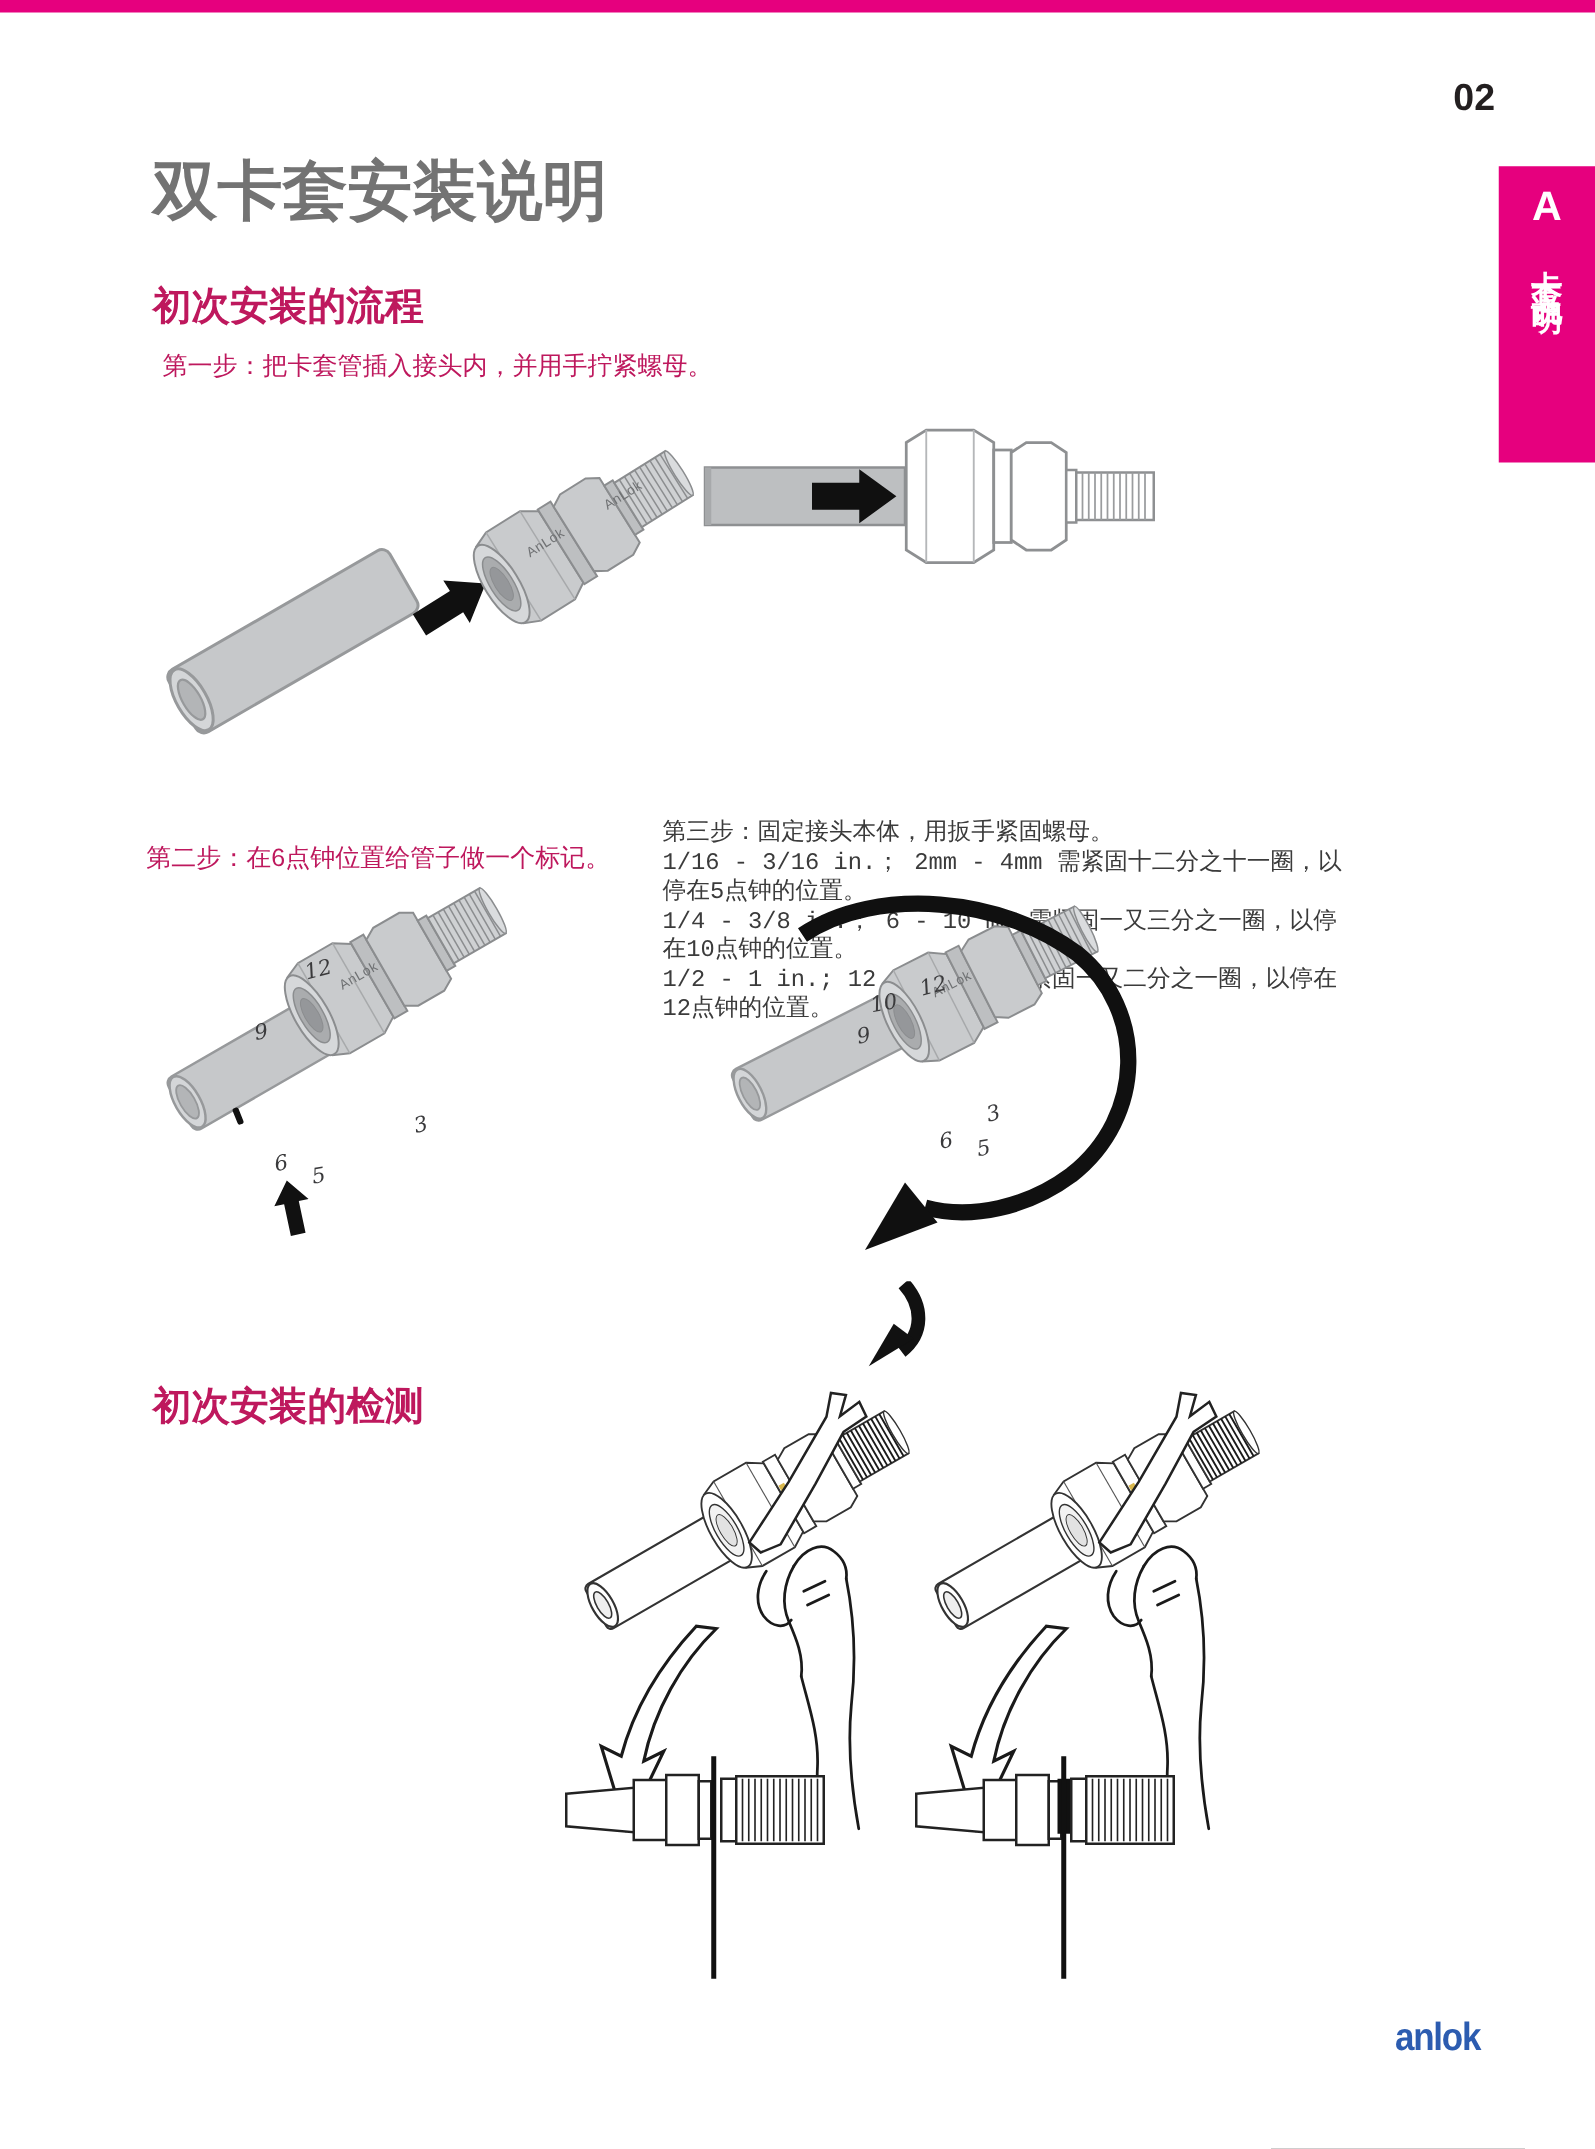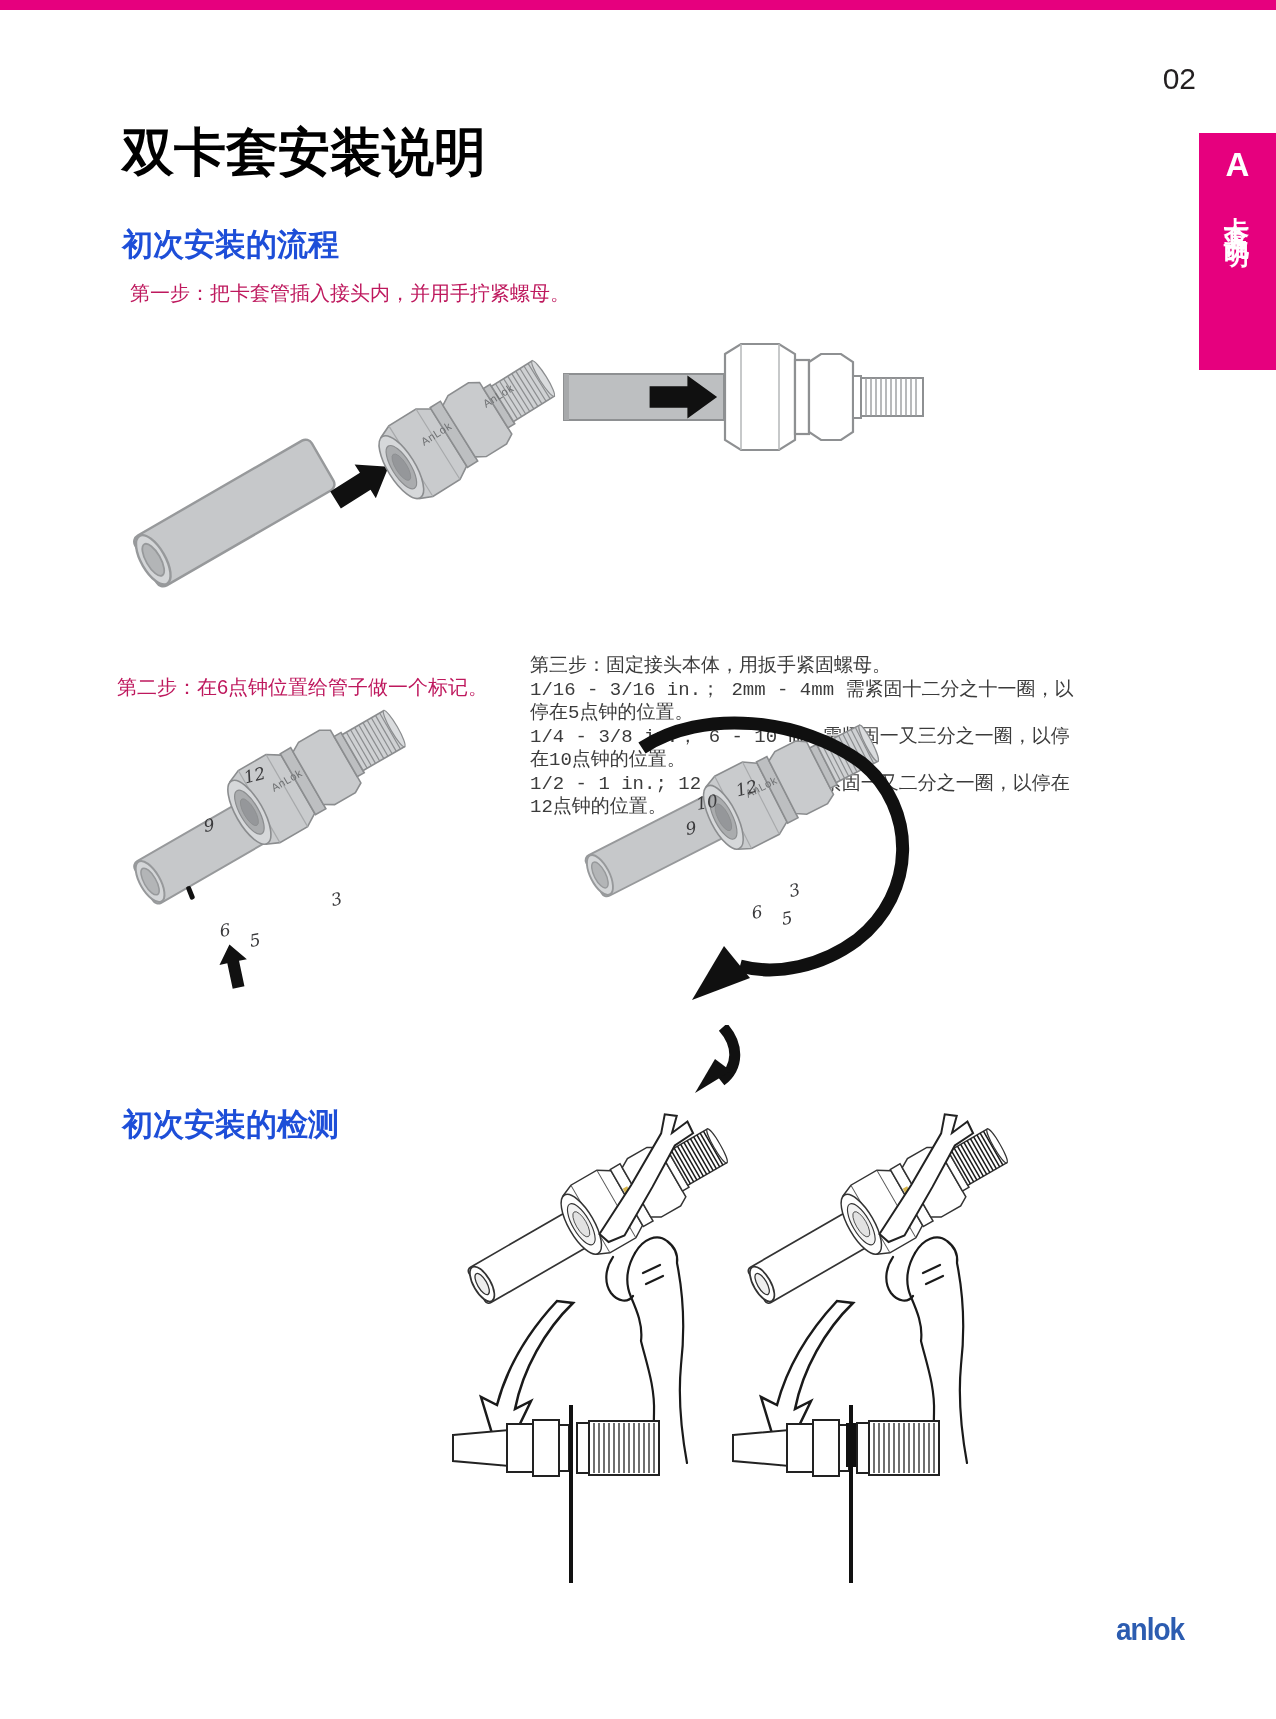--- a/index.html
+++ b/index.html
@@ -3,32 +3,32 @@
 <meta charset="utf-8">
 <style>
   html,body{margin:0;padding:0;background:#888;}
   .page{
     position:relative;width:1276px;height:1719px;margin:0 auto;
     background:#ffffff;overflow:hidden;
     font-family:"Liberation Sans",sans-serif;color:#3b3b3b;
   }
   .abs{position:absolute;}
   .topbar{left:0;top:0;width:1276px;height:10px;background:#e6007e;}
-  .pagenum{top:62px;right:80px;font-size:30px;font-weight:400;color:#231f20;}
+  .pagenum{top:62px;right:80px;font-size:30px;font-weight:700;color:#231f20;}
   .sidetab{
     left:1199px;top:133px;width:77px;height:237px;background:#e6007e;
     display:flex;flex-direction:column;align-items:center;
   }
   .sidetab-letter{color:#fff;font-size:33px;font-weight:700;margin-top:13px;}
   .sidetab-label{
     color:#fff;font-size:25px;font-weight:700;margin-top:12px;
     writing-mode:vertical-rl;text-orientation:upright;letter-spacing:9px;
   }
-  .title{left:122px;top:118px;margin:0;font-size:52px;font-weight:700;color:#000000;}
-  .h2{margin:0;font-size:31px;font-weight:700;color:#1d4ed8;}
+  .title{left:122px;top:118px;margin:0;font-size:52px;font-weight:700;color:#737373;}
+  .h2{margin:0;font-size:31px;font-weight:700;color:#be185d;}
   .h2-flow{left:122px;top:224px;}
   .h2-check{left:122px;top:1104px;font-family:Liberation Mono, monospace;}
   .step{font-size:20px;line-height:24px;color:#be185d;}
   .step1{left:130px;top:281px;}
   .step2{left:117px;top:655px;margin-top:20px;}
   .step3block{left:530px;top:655px;width:545px;font-size:19px;line-height:23.5px;color:#3b3b3b;font-family:Liberation Mono, monospace;}
   .bullets{left:130px;top:1178px;width:330px;}
   .bullet{display:flex;gap:9px;margin-bottom:9px;}
   .dot{width:11px;height:11px;border-radius:50%;background:#20496f;flex:none;margin-top:6px;}
   .btext{font-size:19px;line-height:24px;color:#3b3b3b;}

